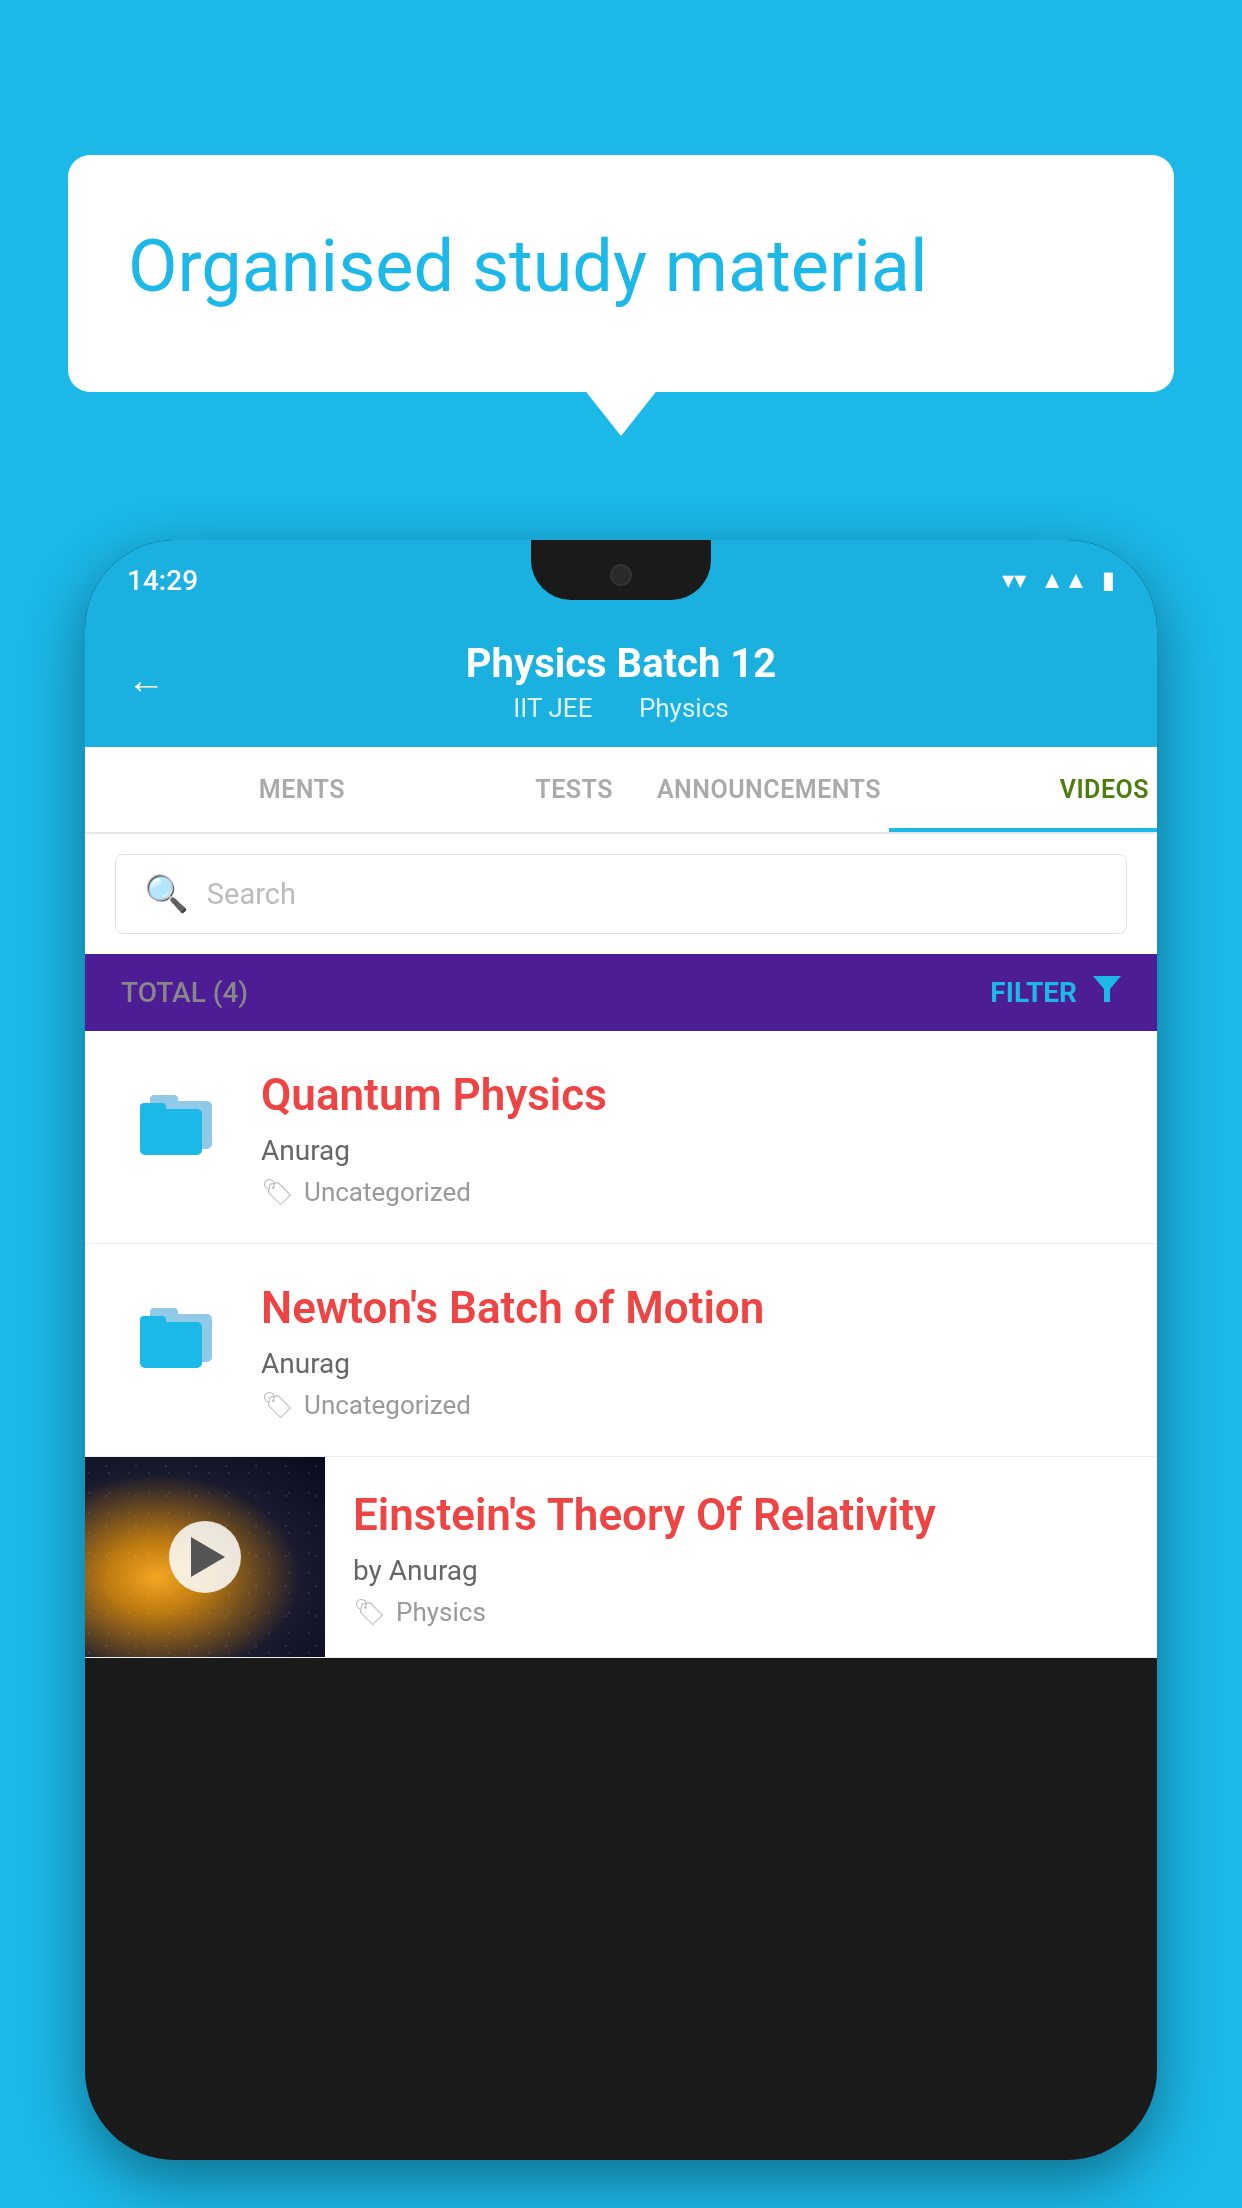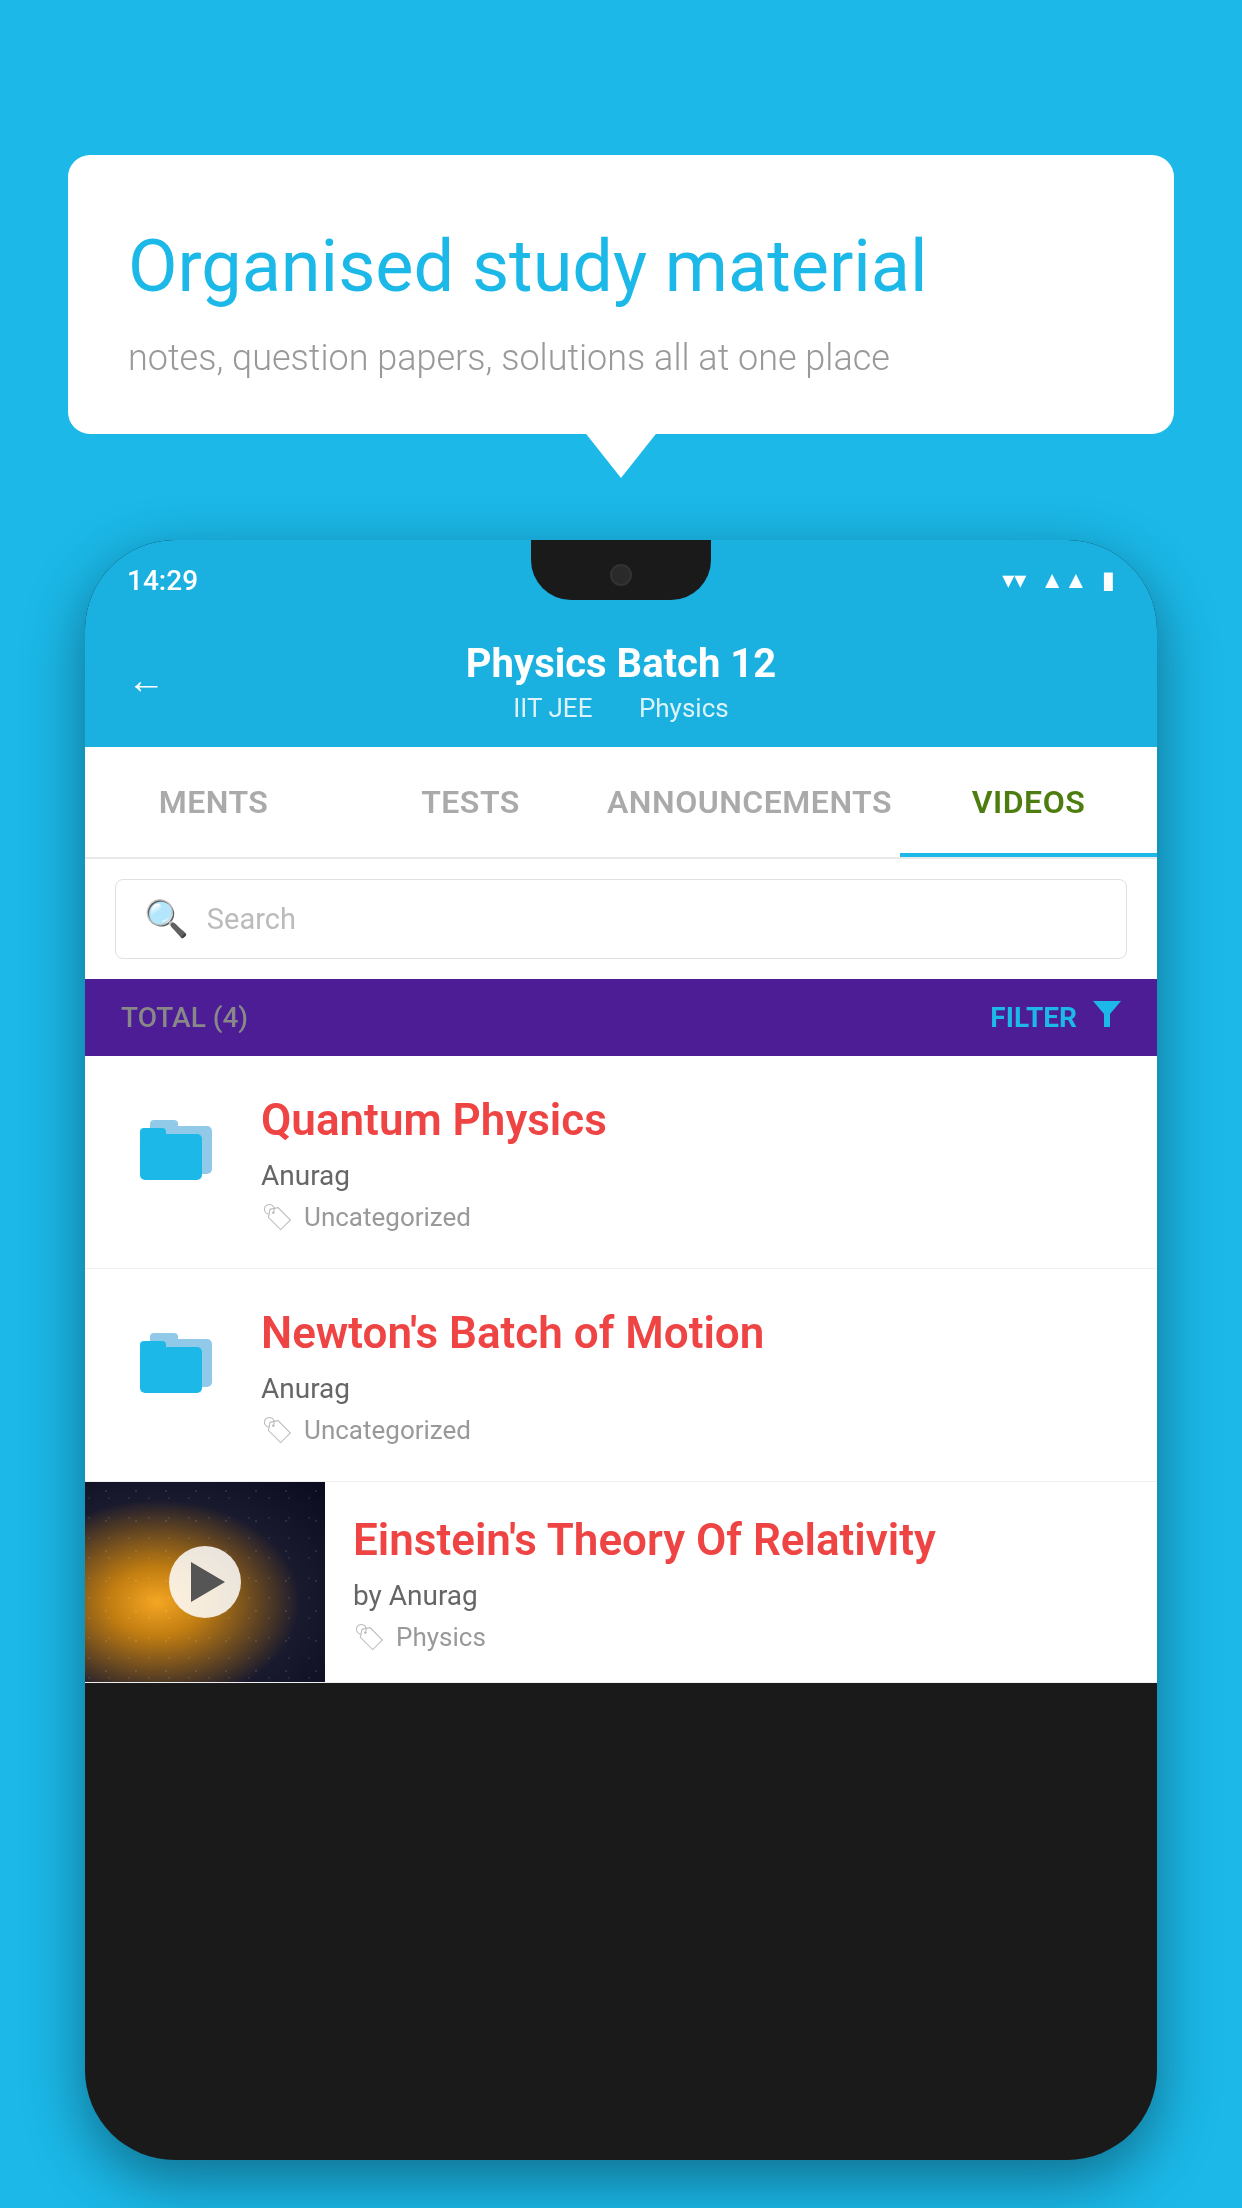--- a/index.html
+++ b/index.html
@@ -163,23 +163,23 @@
     
     .tabs-bar {
       background: white;
       display: flex;
       border-bottom: 2px solid #e8e8e8;
       overflow: hidden;
     }
 
     .tab-item {
       flex: 1;
-      padding: 36px 8px;
-      text-align: center;
-      font-size: 32px;
+      padding: 28px 8px;
+      text-align: right;
+      font-size: 25px;
       font-weight: 600;
       color: #aaa;
       letter-spacing: 0.5px;
       position: relative;
     }
 
     .tab-item.active {
       color: #4d7c0f;
     }
 
@@ -355,21 +355,20 @@
       flex: 1;
       padding: 28px 28px;
     }
   </style>
 </head>
 <body>
 
 <div class="speech-bubble-container">
   <div class="speech-bubble">
     <h1>Organised study material</h1>
-    <p>notes, question papers, solutions all at one place</p>
   </div>
 </div>
 
 <div class="phone-frame">
   <div class="phone-outer">
 
     <div class="phone-status-bar">
       <span class="status-time">14:29</span>
       <div class="phone-notch">
         <div class="camera-dot"></div>

